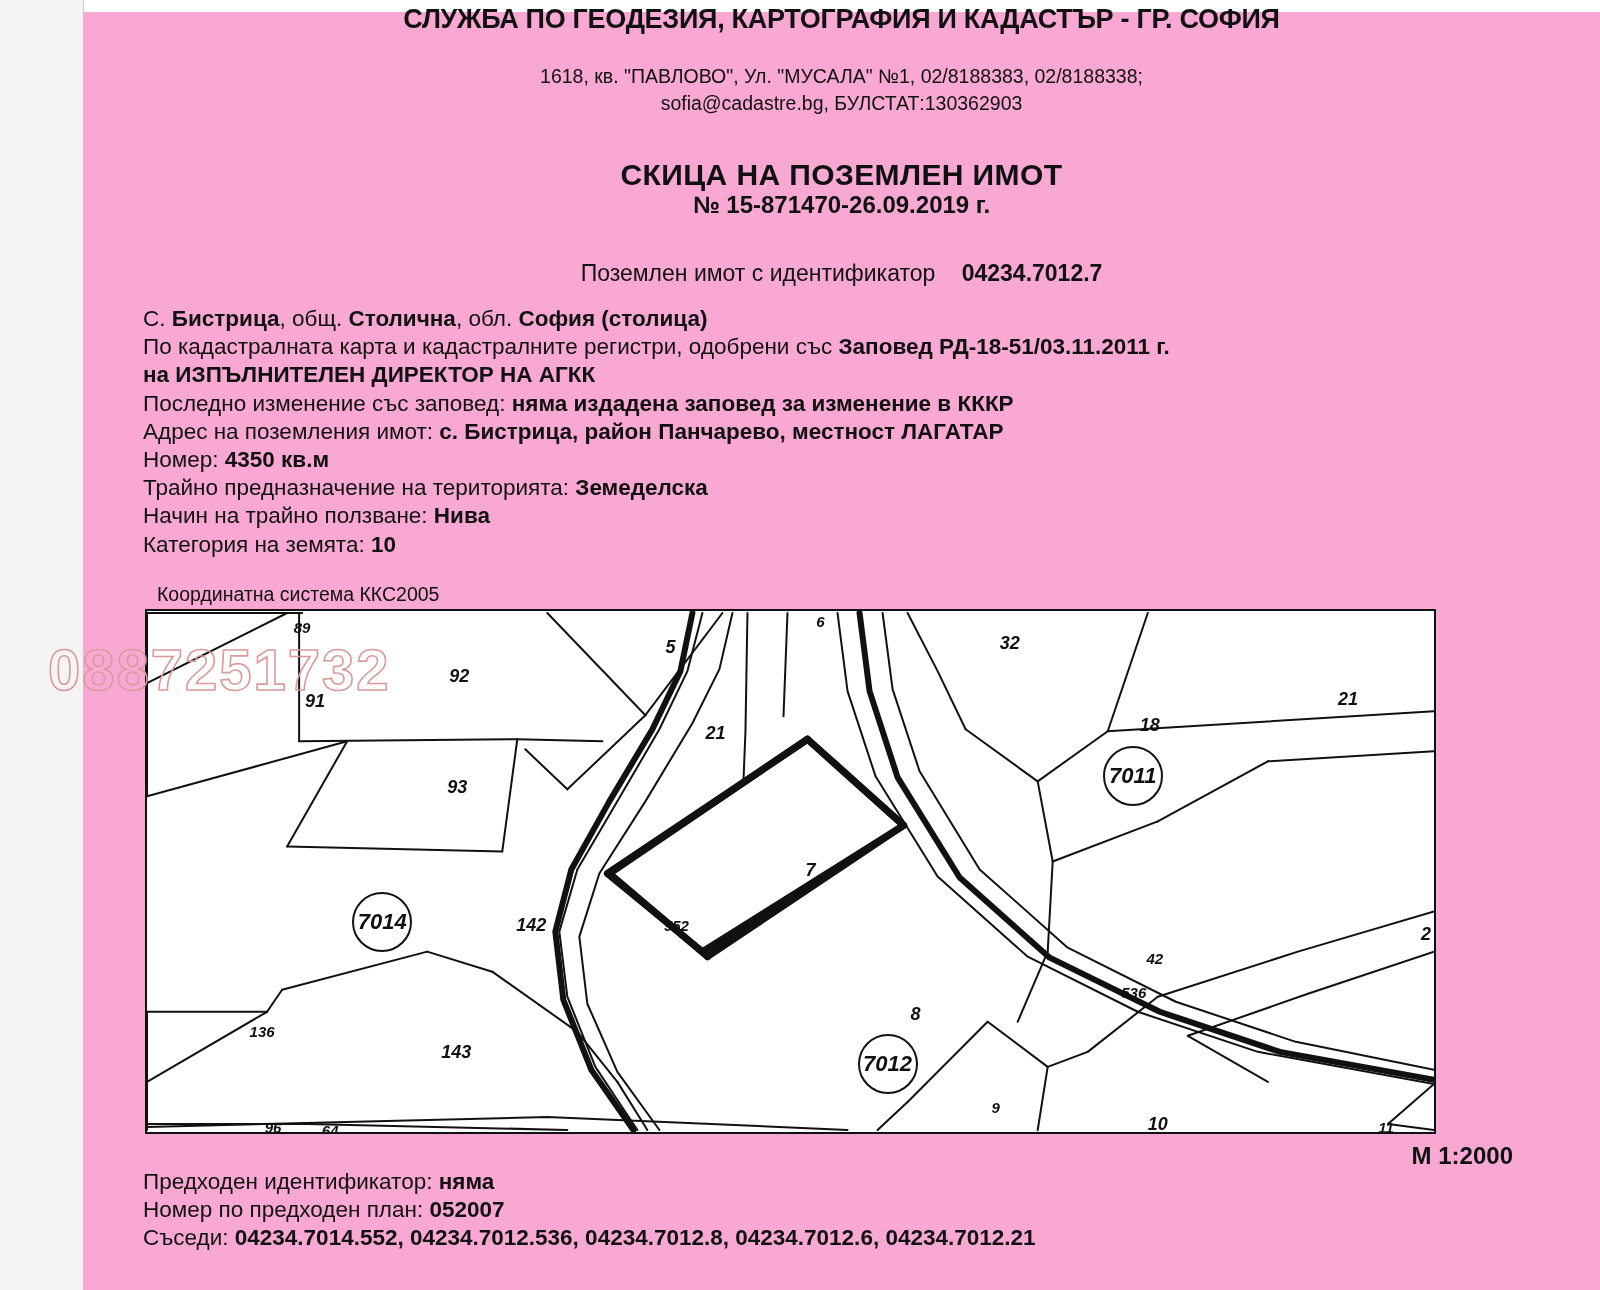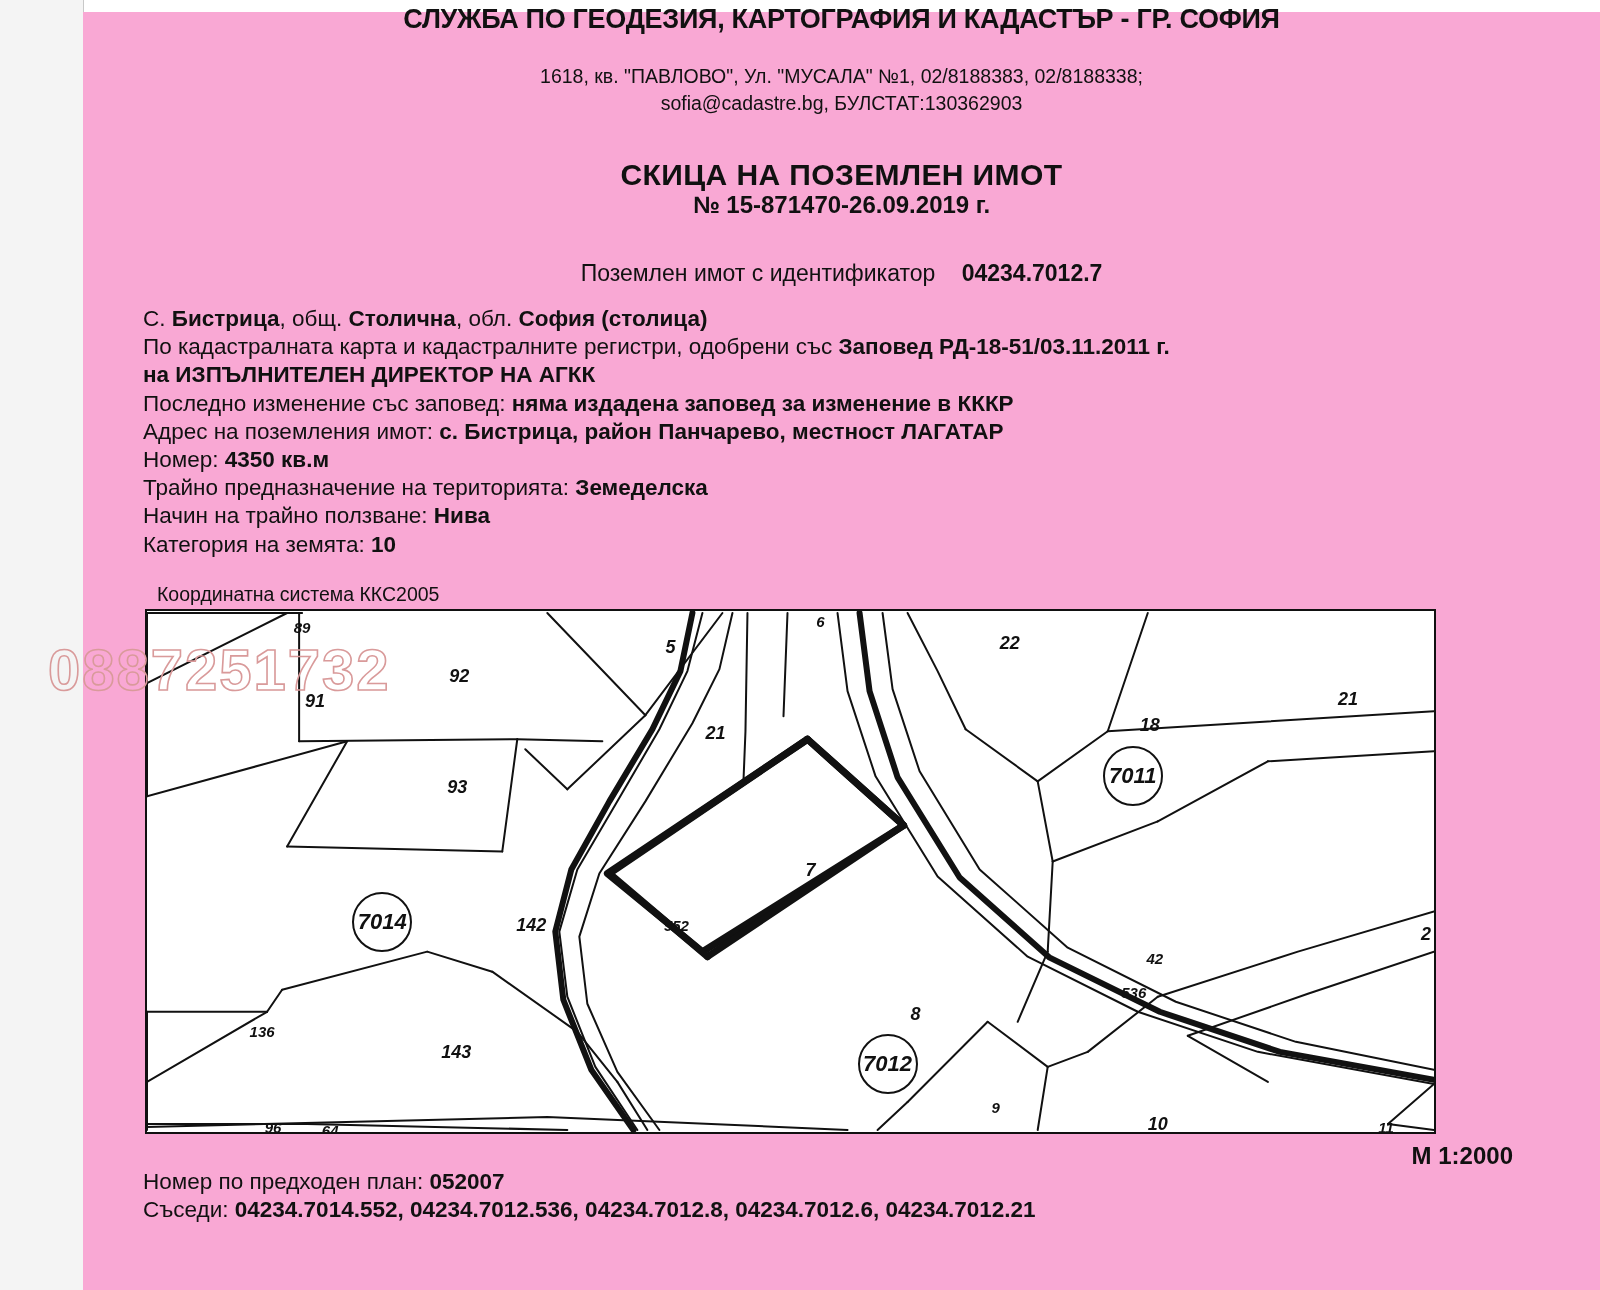--- a/index.html
+++ b/index.html
@@ -272,21 +272,21 @@
     </svg>
 
     <div id="map-labels">
         <div style="position: absolute; left: 12.0529%; top: 3.07692%; transform: translate(-50%, -50%); font-family: &quot;Liberation Sans&quot;, sans-serif; font-style: italic; font-weight: bold; color: rgb(17, 17, 17); white-space: nowrap; font-size: 15px;">89</div>
         <div style="position: absolute; left: 24.2613%; top: 12.5%; transform: translate(-50%, -50%); font-family: &quot;Liberation Sans&quot;, sans-serif; font-style: italic; font-weight: bold; color: rgb(17, 17, 17); white-space: nowrap; font-size: 18px;">92</div>
         <div style="position: absolute; left: 13.0638%; top: 17.3077%; transform: translate(-50%, -50%); font-family: &quot;Liberation Sans&quot;, sans-serif; font-style: italic; font-weight: bold; color: rgb(17, 17, 17); white-space: nowrap; font-size: 18px;">91</div>
         <div style="position: absolute; left: 24.1058%; top: 33.8462%; transform: translate(-50%, -50%); font-family: &quot;Liberation Sans&quot;, sans-serif; font-style: italic; font-weight: bold; color: rgb(17, 17, 17); white-space: nowrap; font-size: 18px;">93</div>
         <div style="position: absolute; left: 40.6687%; top: 6.92308%; transform: translate(-50%, -50%); font-family: &quot;Liberation Sans&quot;, sans-serif; font-style: italic; font-weight: bold; color: rgb(17, 17, 17); white-space: nowrap; font-size: 18px;">5</div>
         <div style="position: absolute; left: 52.3328%; top: 1.92308%; transform: translate(-50%, -50%); font-family: &quot;Liberation Sans&quot;, sans-serif; font-style: italic; font-weight: bold; color: rgb(17, 17, 17); white-space: nowrap; font-size: 15px;">6</div>
         <div style="position: absolute; left: 44.168%; top: 23.4615%; transform: translate(-50%, -50%); font-family: &quot;Liberation Sans&quot;, sans-serif; font-style: italic; font-weight: bold; color: rgb(17, 17, 17); white-space: nowrap; font-size: 18px;">21</div>
-        <div style="position: absolute; left: 67.0295%; top: 6.15385%; transform: translate(-50%, -50%); font-family: &quot;Liberation Sans&quot;, sans-serif; font-style: italic; font-weight: bold; color: rgb(17, 17, 17); white-space: nowrap; font-size: 18px;">22</div>
+        <div style="position: absolute; left: 67.0295%; top: 6.15385%; transform: translate(-50%, -50%); font-family: &quot;Liberation Sans&quot;, sans-serif; font-style: italic; font-weight: bold; color: rgb(17, 17, 17); white-space: nowrap; font-size: 18px;">32</div>
         <div style="position: absolute; left: 77.916%; top: 21.9231%; transform: translate(-50%, -50%); font-family: &quot;Liberation Sans&quot;, sans-serif; font-style: italic; font-weight: bold; color: rgb(17, 17, 17); white-space: nowrap; font-size: 18px;">18</div>
         <div style="position: absolute; left: 93.3126%; top: 16.9231%; transform: translate(-50%, -50%); font-family: &quot;Liberation Sans&quot;, sans-serif; font-style: italic; font-weight: bold; color: rgb(17, 17, 17); white-space: nowrap; font-size: 18px;">21</div>
         <div style="position: absolute; left: 76.5941%; top: 31.7308%; transform: translate(-50%, -50%); font-family: &quot;Liberation Sans&quot;, sans-serif; font-style: italic; font-weight: bold; color: rgb(17, 17, 17); white-space: nowrap; font-size: 22px; width: 56px; height: 56px; line-height: 56px; text-align: center; border: 2px solid rgb(17, 17, 17); border-radius: 50%; background: rgb(255, 255, 255);">7011</div>
         <div style="position: absolute; left: 51.5552%; top: 49.8077%; transform: translate(-50%, -50%); font-family: &quot;Liberation Sans&quot;, sans-serif; font-style: italic; font-weight: bold; color: rgb(17, 17, 17); white-space: nowrap; font-size: 18px;">7</div>
         <div style="position: absolute; left: 41.1353%; top: 60.1923%; transform: translate(-50%, -50%); font-family: &quot;Liberation Sans&quot;, sans-serif; font-style: italic; font-weight: bold; color: rgb(17, 17, 17); white-space: nowrap; font-size: 15px;">552</div>
         <div style="position: absolute; left: 29.86%; top: 60.1923%; transform: translate(-50%, -50%); font-family: &quot;Liberation Sans&quot;, sans-serif; font-style: italic; font-weight: bold; color: rgb(17, 17, 17); white-space: nowrap; font-size: 18px;">142</div>
         <div style="position: absolute; left: 18.2737%; top: 59.6154%; transform: translate(-50%, -50%); font-family: &quot;Liberation Sans&quot;, sans-serif; font-style: italic; font-weight: bold; color: rgb(17, 17, 17); white-space: nowrap; font-size: 22px; width: 56px; height: 56px; line-height: 56px; text-align: center; border: 2px solid rgb(17, 17, 17); border-radius: 50%; background: rgb(255, 255, 255);">7014</div>
         <div style="position: absolute; left: 78.3048%; top: 66.5385%; transform: translate(-50%, -50%); font-family: &quot;Liberation Sans&quot;, sans-serif; font-style: italic; font-weight: bold; color: rgb(17, 17, 17); white-space: nowrap; font-size: 15px;">42</div>
         <div style="position: absolute; left: 76.6719%; top: 73.0769%; transform: translate(-50%, -50%); font-family: &quot;Liberation Sans&quot;, sans-serif; font-style: italic; font-weight: bold; color: rgb(17, 17, 17); white-space: nowrap; font-size: 15px;">536</div>
         <div style="position: absolute; left: 99.3779%; top: 61.9231%; transform: translate(-50%, -50%); font-family: &quot;Liberation Sans&quot;, sans-serif; font-style: italic; font-weight: bold; color: rgb(17, 17, 17); white-space: nowrap; font-size: 18px;">2</div>
@@ -298,19 +298,20 @@
         <div style="position: absolute; left: 78.5381%; top: 98.4615%; transform: translate(-50%, -50%); font-family: &quot;Liberation Sans&quot;, sans-serif; font-style: italic; font-weight: bold; color: rgb(17, 17, 17); white-space: nowrap; font-size: 18px;">10</div>
         <div style="position: absolute; left: 96.2675%; top: 99.0385%; transform: translate(-50%, -50%); font-family: &quot;Liberation Sans&quot;, sans-serif; font-style: italic; font-weight: bold; color: rgb(17, 17, 17); white-space: nowrap; font-size: 15px;">11</div>
         <div style="position: absolute; left: 9.79782%; top: 99.0385%; transform: translate(-50%, -50%); font-family: &quot;Liberation Sans&quot;, sans-serif; font-style: italic; font-weight: bold; color: rgb(17, 17, 17); white-space: nowrap; font-size: 15px;">96</div>
         <div style="position: absolute; left: 14.2302%; top: 99.6154%; transform: translate(-50%, -50%); font-family: &quot;Liberation Sans&quot;, sans-serif; font-style: italic; font-weight: bold; color: rgb(17, 17, 17); white-space: nowrap; font-size: 15px;">64</div>
       </div>
   </div>
 
   <div class="scale-label">М 1:2000</div>
 
   <div class="footer">
+    <div class="row"><span>Предходен идентификатор: </span><b>няма</b></div>
     <div class="row"><span>Номер по предходен план: </span><b>052007</b></div>
     <div class="row"><span>Съседи: </span><b>04234.7014.552, 04234.7012.536, 04234.7012.8, 04234.7012.6, 04234.7012.21</b></div>
   </div>
 
   <div class="watermark">0887251732</div>
 
 </div>
 
 </body></html>

